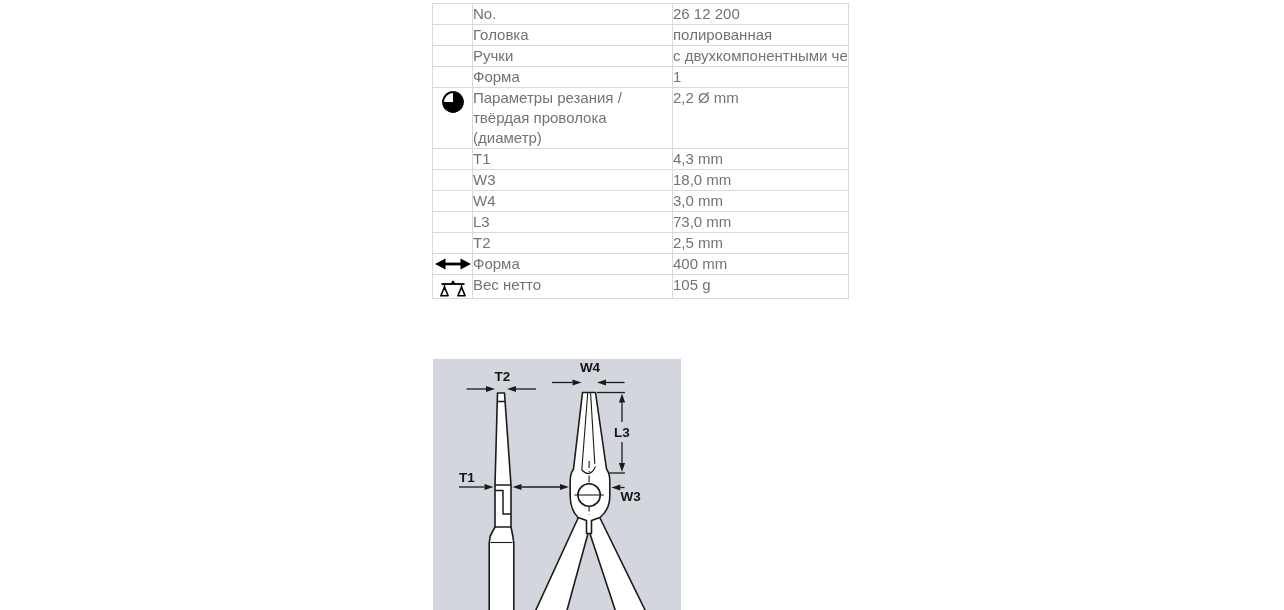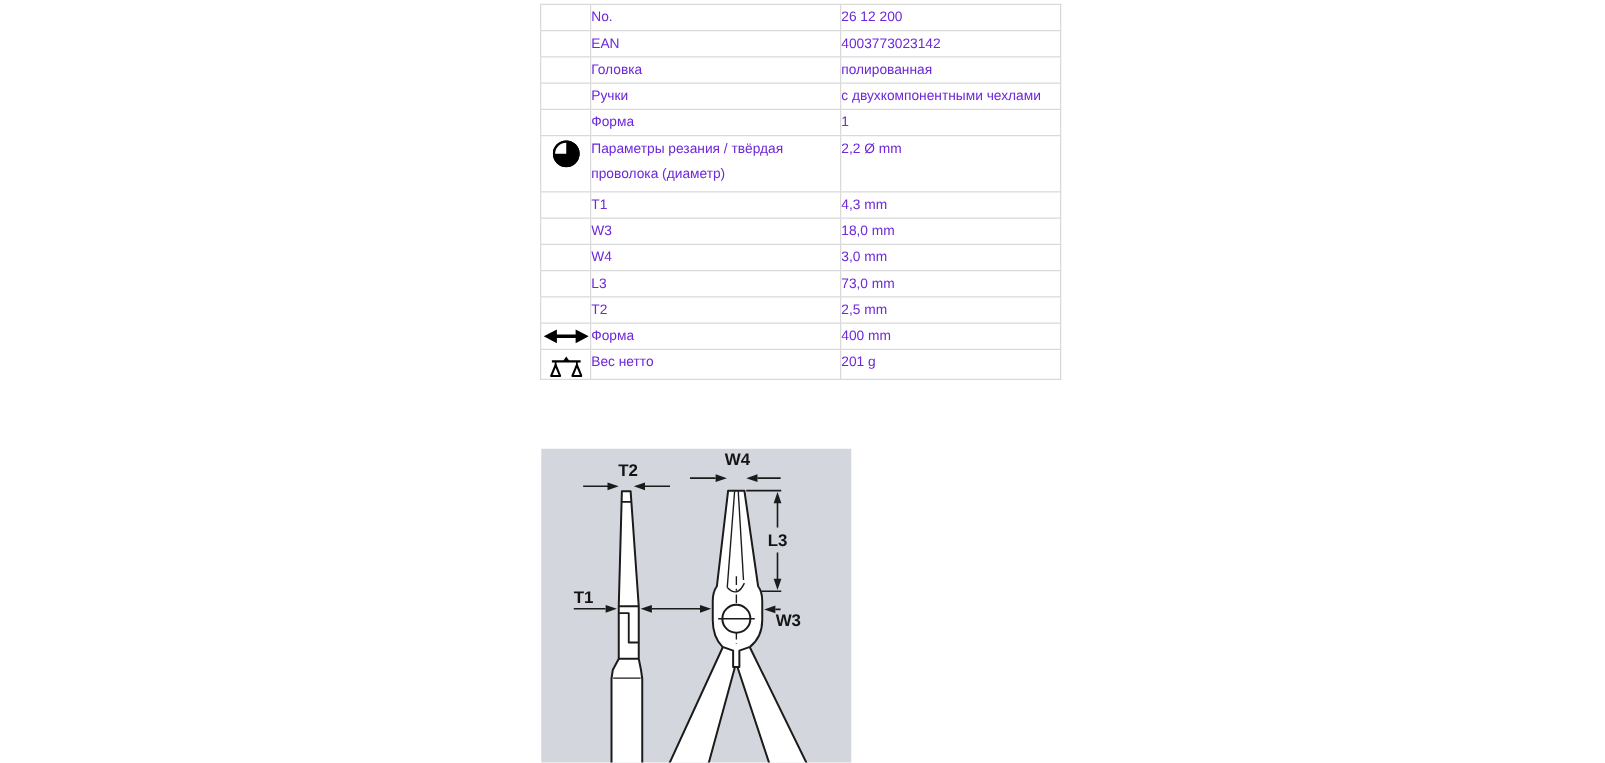--- a/index.html
+++ b/index.html
@@ -3,21 +3,21 @@
 <meta charset="utf-8">
 <style>
   html,body{margin:0;padding:0;background:#ffffff;}
   body{width:1284px;height:610px;overflow:hidden;font-family:"Liberation Sans",sans-serif;}
   .stage{position:relative;width:1284px;height:610px;background:#ffffff;}
 
   
   table.spec{
     position:absolute;left:432px;top:3px;width:416px;
     border-collapse:collapse;table-layout:fixed;
-    font-size:11px;color:#6d28d9;
+    font-size:15px;color:#737373;
   }
   table.spec td{
     border:1px solid #d9d9d9;
     padding:0;vertical-align:top;line-height:20px;
     overflow:hidden;
   }
   tr.h20{height:20px;}
   tr.h45{height:45px;}
   tr.h24{height:24px;}
   td.c-icon{text-align:center;}
@@ -51,25 +51,20 @@
         <col style="width:176px">
       </colgroup>
     <tbody>
       <tr class="h20">
         <td class="c-icon"></td>
         <td class="c-label">No.</td>
         <td class="c-value">26 12 200</td>
       </tr>
       <tr class="h20">
         <td class="c-icon"></td>
-        <td class="c-label">EAN</td>
-        <td class="c-value">4003773023142</td>
-      </tr>
-      <tr class="h20">
-        <td class="c-icon"></td>
         <td class="c-label">Головка</td>
         <td class="c-value">полированная</td>
       </tr>
       <tr class="h20">
         <td class="c-icon"></td>
         <td class="c-label">Ручки</td>
         <td class="c-value">с двухкомпонентными чехлами</td>
       </tr>
       <tr class="h20">
         <td class="c-icon"></td>
@@ -128,21 +123,21 @@
           <svg width="26" height="19" viewBox="0 0 26 19">
             <line x1="1.5" y1="5" x2="24.5" y2="5" stroke="#000000" stroke-width="1.8"></line>
             <polygon points="10.3,5 13,1.2 15.7,5" fill="#000000"></polygon>
             <line x1="4.5" y1="5" x2="4.5" y2="8.5" stroke="#000000" stroke-width="1.4"></line>
             <line x1="21.5" y1="5" x2="21.5" y2="8.5" stroke="#000000" stroke-width="1.4"></line>
             <path d="M4.5,8 L0.9,16.8 L8.1,16.8 Z" fill="none" stroke="#000000" stroke-width="1.6" stroke-linejoin="round"></path>
             <path d="M21.5,8 L17.9,16.8 L25.1,16.8 Z" fill="none" stroke="#000000" stroke-width="1.6" stroke-linejoin="round"></path>
           </svg>
         </td>
         <td class="c-label">Вес нетто</td>
-        <td class="c-value">201 g</td>
+        <td class="c-value">105 g</td>
       </tr>
     </tbody>
   </table>
 
   <div class="diagram">
     <svg width="248" height="251" viewBox="0 0 248 251">
 
       <g>
         <path class="outline" d="M64.5,34 L71.5,34 L78,126 L78,168 L79.8,177 L80.8,184 L80.8,255 L56.2,255 L56.2,184 L57.2,177 L62,168 L62,126 Z"></path>
         <path class="detail" d="M63.9,42.5 L72.1,42.5"></path>

